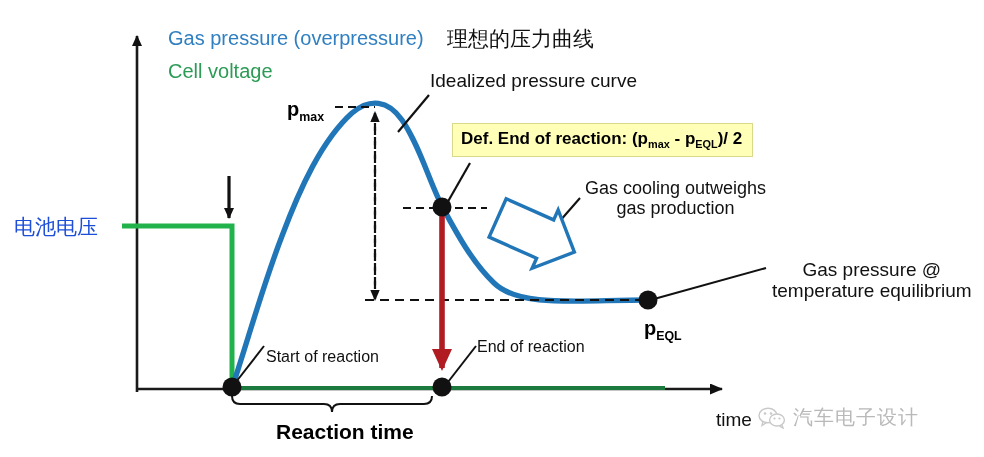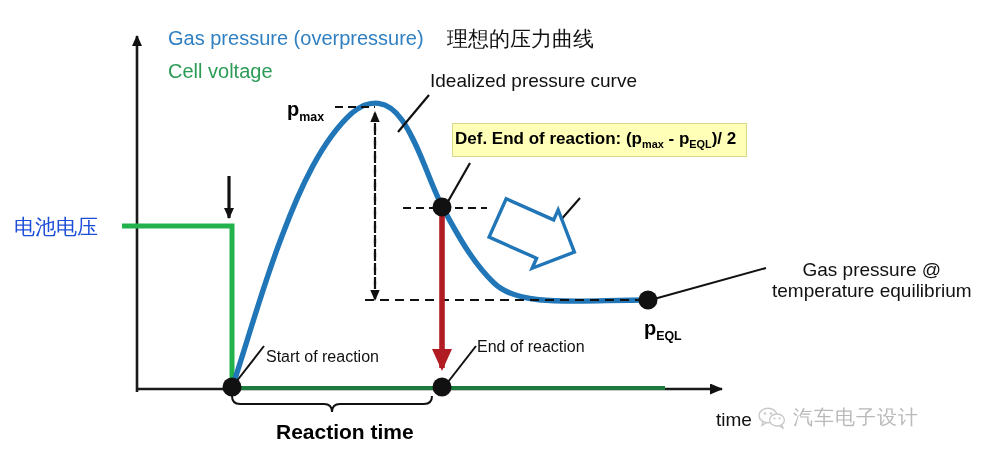--- a/index.html
+++ b/index.html
@@ -26,21 +26,21 @@
   .endrx{left:477px;top:338px;font-size:16px;color:#111;}
   .timelab{left:716px;top:409px;font-size:19px;color:#111;}
   .rxtime{left:276px;top:420px;font-size:21px;font-weight:bold;color:#000000;}
 
   .pmax{left:287px;top:98px;font-size:20px;font-weight:bold;color:#000;}
   .peql{left:644px;top:317px;font-size:20px;font-weight:bold;color:#000;}
   .pmax sub,.peql sub{font-size:0.62em;font-weight:bold;}
 
   .defbox{position:absolute;left:452px;top:123px;
           background:#ffffb8;border:1px solid #d9d98a;
-          padding:5px 10px 6px 2px;font-size:17px;font-weight:bold;color:#000;
+          padding:5px 10px 6px 8px;font-size:17px;font-weight:bold;color:#000;
           white-space:nowrap;}
   .defbox sub{font-size:0.64em;font-weight:bold;}
 
   .watermark{position:absolute;left:758px;top:404px;display:flex;align-items:center;gap:7px;}
   .wm-text{font-size:20px;color:#b9b9b9;letter-spacing:1px;
            font-family:"DejaVu Sans","Liberation Sans",sans-serif;}
 </style>
 </head>
 <body>
 
@@ -155,20 +155,24 @@
   </svg>
 
   <div class="lbl legend-gas">Gas pressure (overpressure)</div>
   <div class="lbl legend-volt">Cell voltage</div>
 
   <div class="lbl cn-title">理想的压力曲线</div>
   <div class="lbl cn-left">电池电压</div>
 
   <div class="lbl idealized">Idealized pressure curve</div>
 
+  <div class="lbl cooling">
+    <div>Gas cooling outweighs</div>
+    <div>gas production</div>
+  </div>
 
   <div class="lbl gaspeq">
     <div>Gas pressure @</div>
     <div>temperature equilibrium</div>
   </div>
 
   <div class="lbl startrx">Start of reaction</div>
   <div class="lbl endrx">End of reaction</div>
   <div class="lbl timelab">time</div>
   <div class="lbl rxtime">Reaction time</div>

